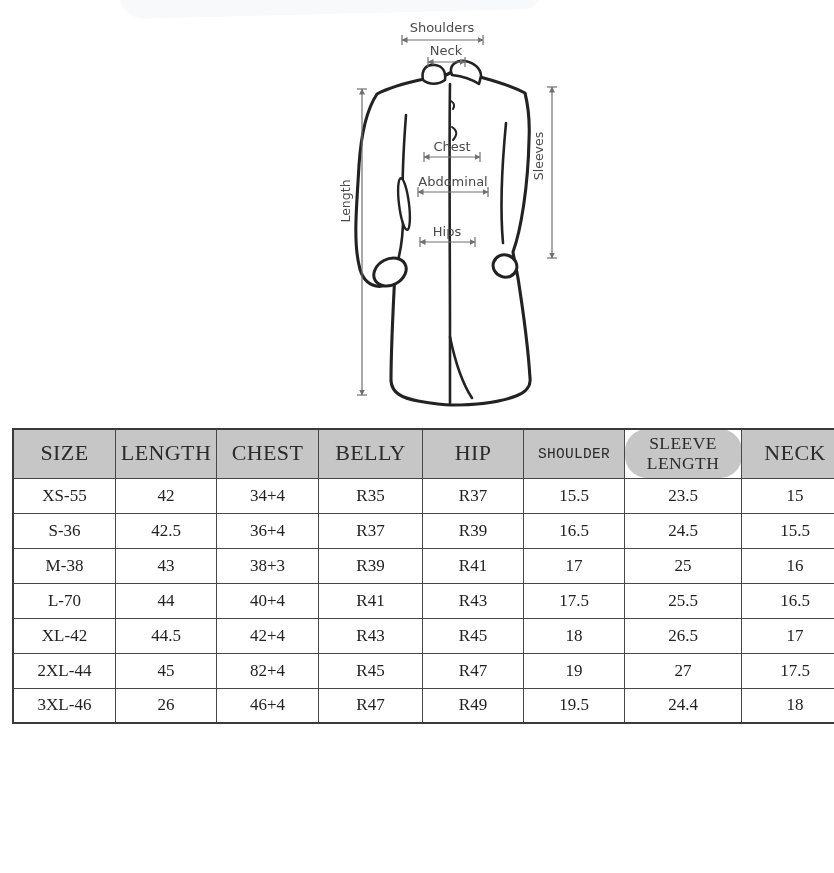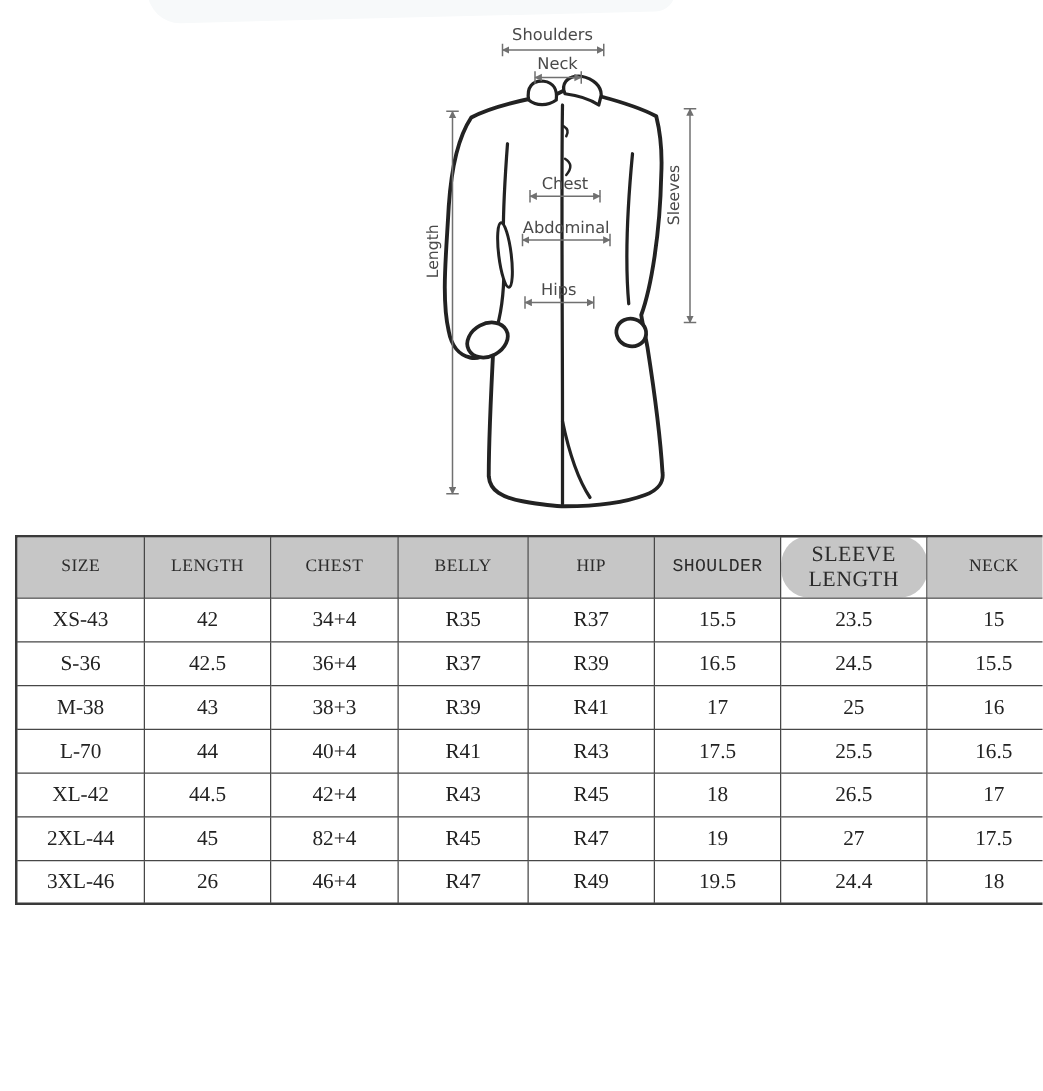--- a/index.html
+++ b/index.html
@@ -25,21 +25,21 @@
     border-collapse:collapse;table-layout:fixed;
     font-family:"Liberation Serif","DejaVu Serif",serif;color:#222222;
   }
   .size-table th,.size-table td{
     border:1.6px solid #474747;text-align:center;vertical-align:middle;
     padding:0;overflow:hidden;
   }
   .size-table{border:2.5px solid #3a3a3a;}
   .size-table thead tr{height:49px;background:#c6c6c6;}
   .size-table tbody tr{height:35px;background:#ffffff;}
-  .size-table th{font-size:14px;font-weight:400;letter-spacing:.4px;color:#2b2b2b;line-height:1.12;}
+  .size-table th{font-size:22px;font-weight:400;letter-spacing:.4px;color:#2b2b2b;line-height:1.12;}
   .size-table th.small{font-size:14.5px;letter-spacing:.3px;}
   .size-table th.wrap{font-size:17.5px;padding:0 8px;}
   .size-table td{font-size:17px;}
   .size-table td.chest{font-size:17px;}
 </style>
 </head>
 <body>
 
 <div class="top-artifact"></div>
 
@@ -144,21 +144,21 @@
         <th style="width: 101px;">CHEST</th>
         <th style="width: 103px;">BELLY</th>
         <th style="width: 100px;">HIP</th>
         <th class="small" style="width: 100px; font-family: Liberation Mono, monospace;">SHOULDER</th>
         <th class="wrap" style="width: 100px; border-radius: 22px;">SLEEVE LENGTH</th>
         <th style="width: 106px;">NECK</th>
       </tr>
     </thead>
   <tbody>
       <tr>
-        <td>XS-43</td>
+        <td>XS-55</td>
         <td>42</td>
         <td class="chest">34+4</td>
         <td>R35</td>
         <td>R37</td>
         <td>15.5</td>
         <td>23.5</td>
         <td>15</td>
       </tr>
       <tr>
         <td>S-36</td>

